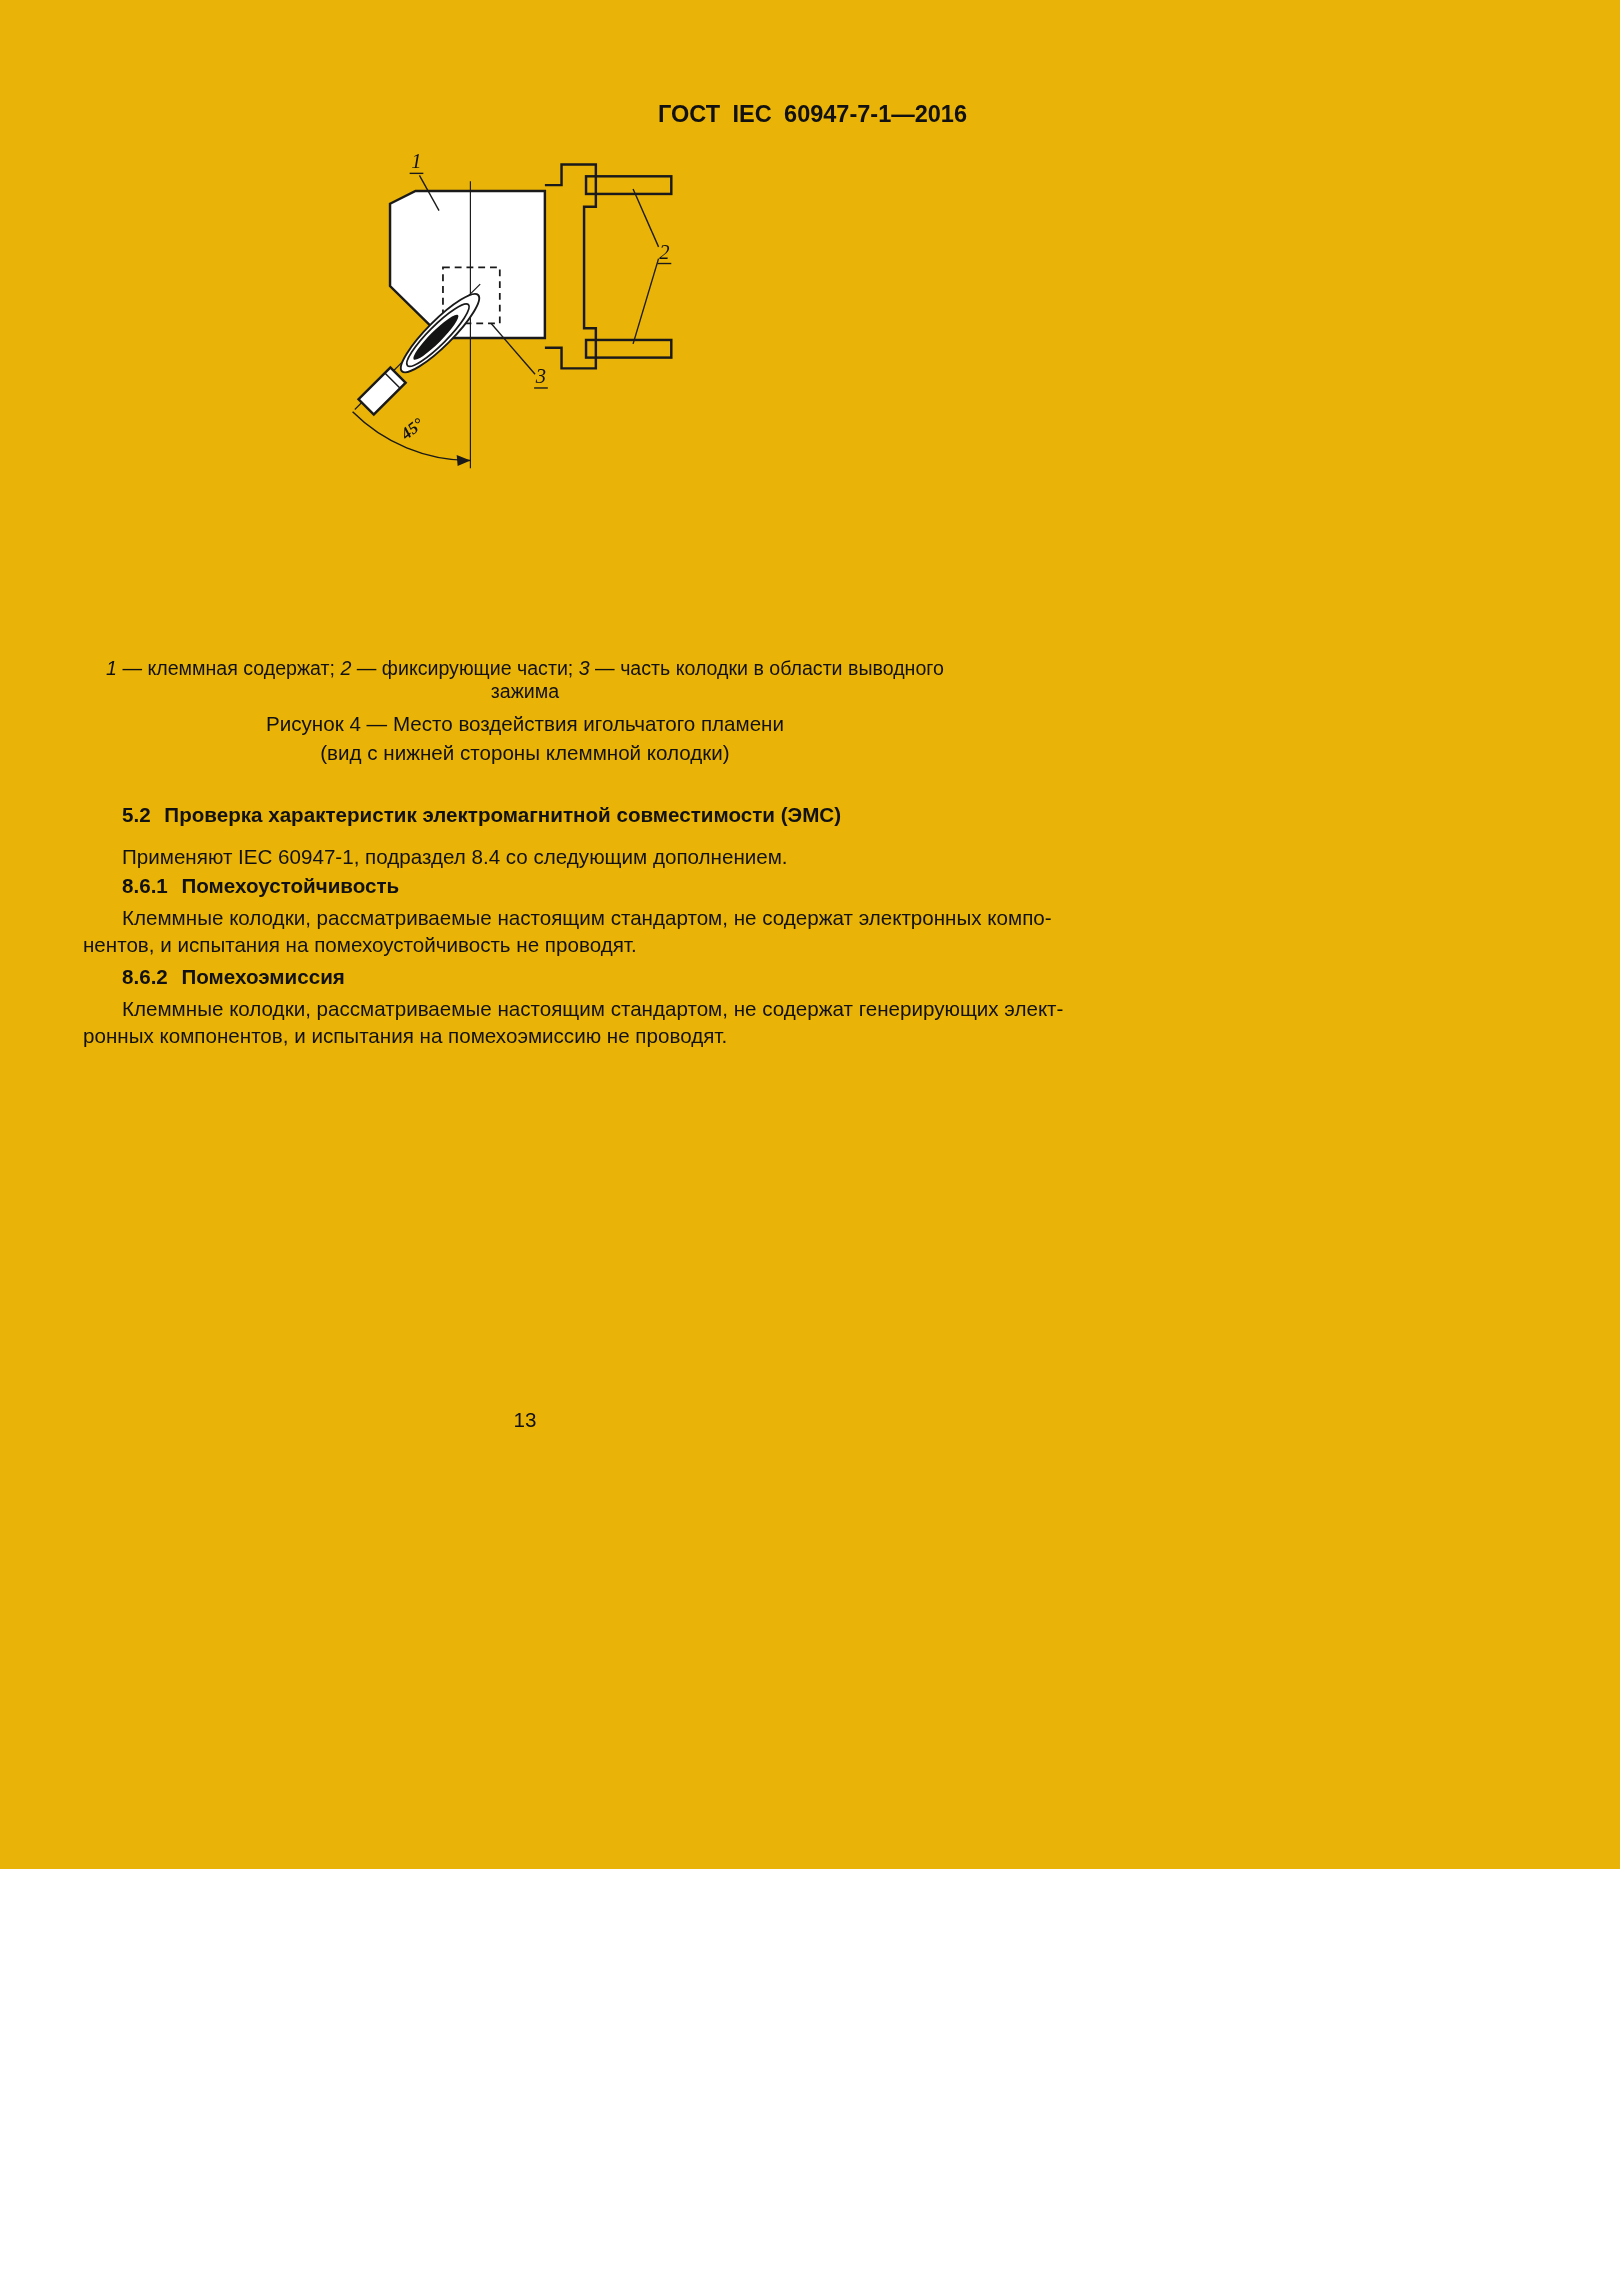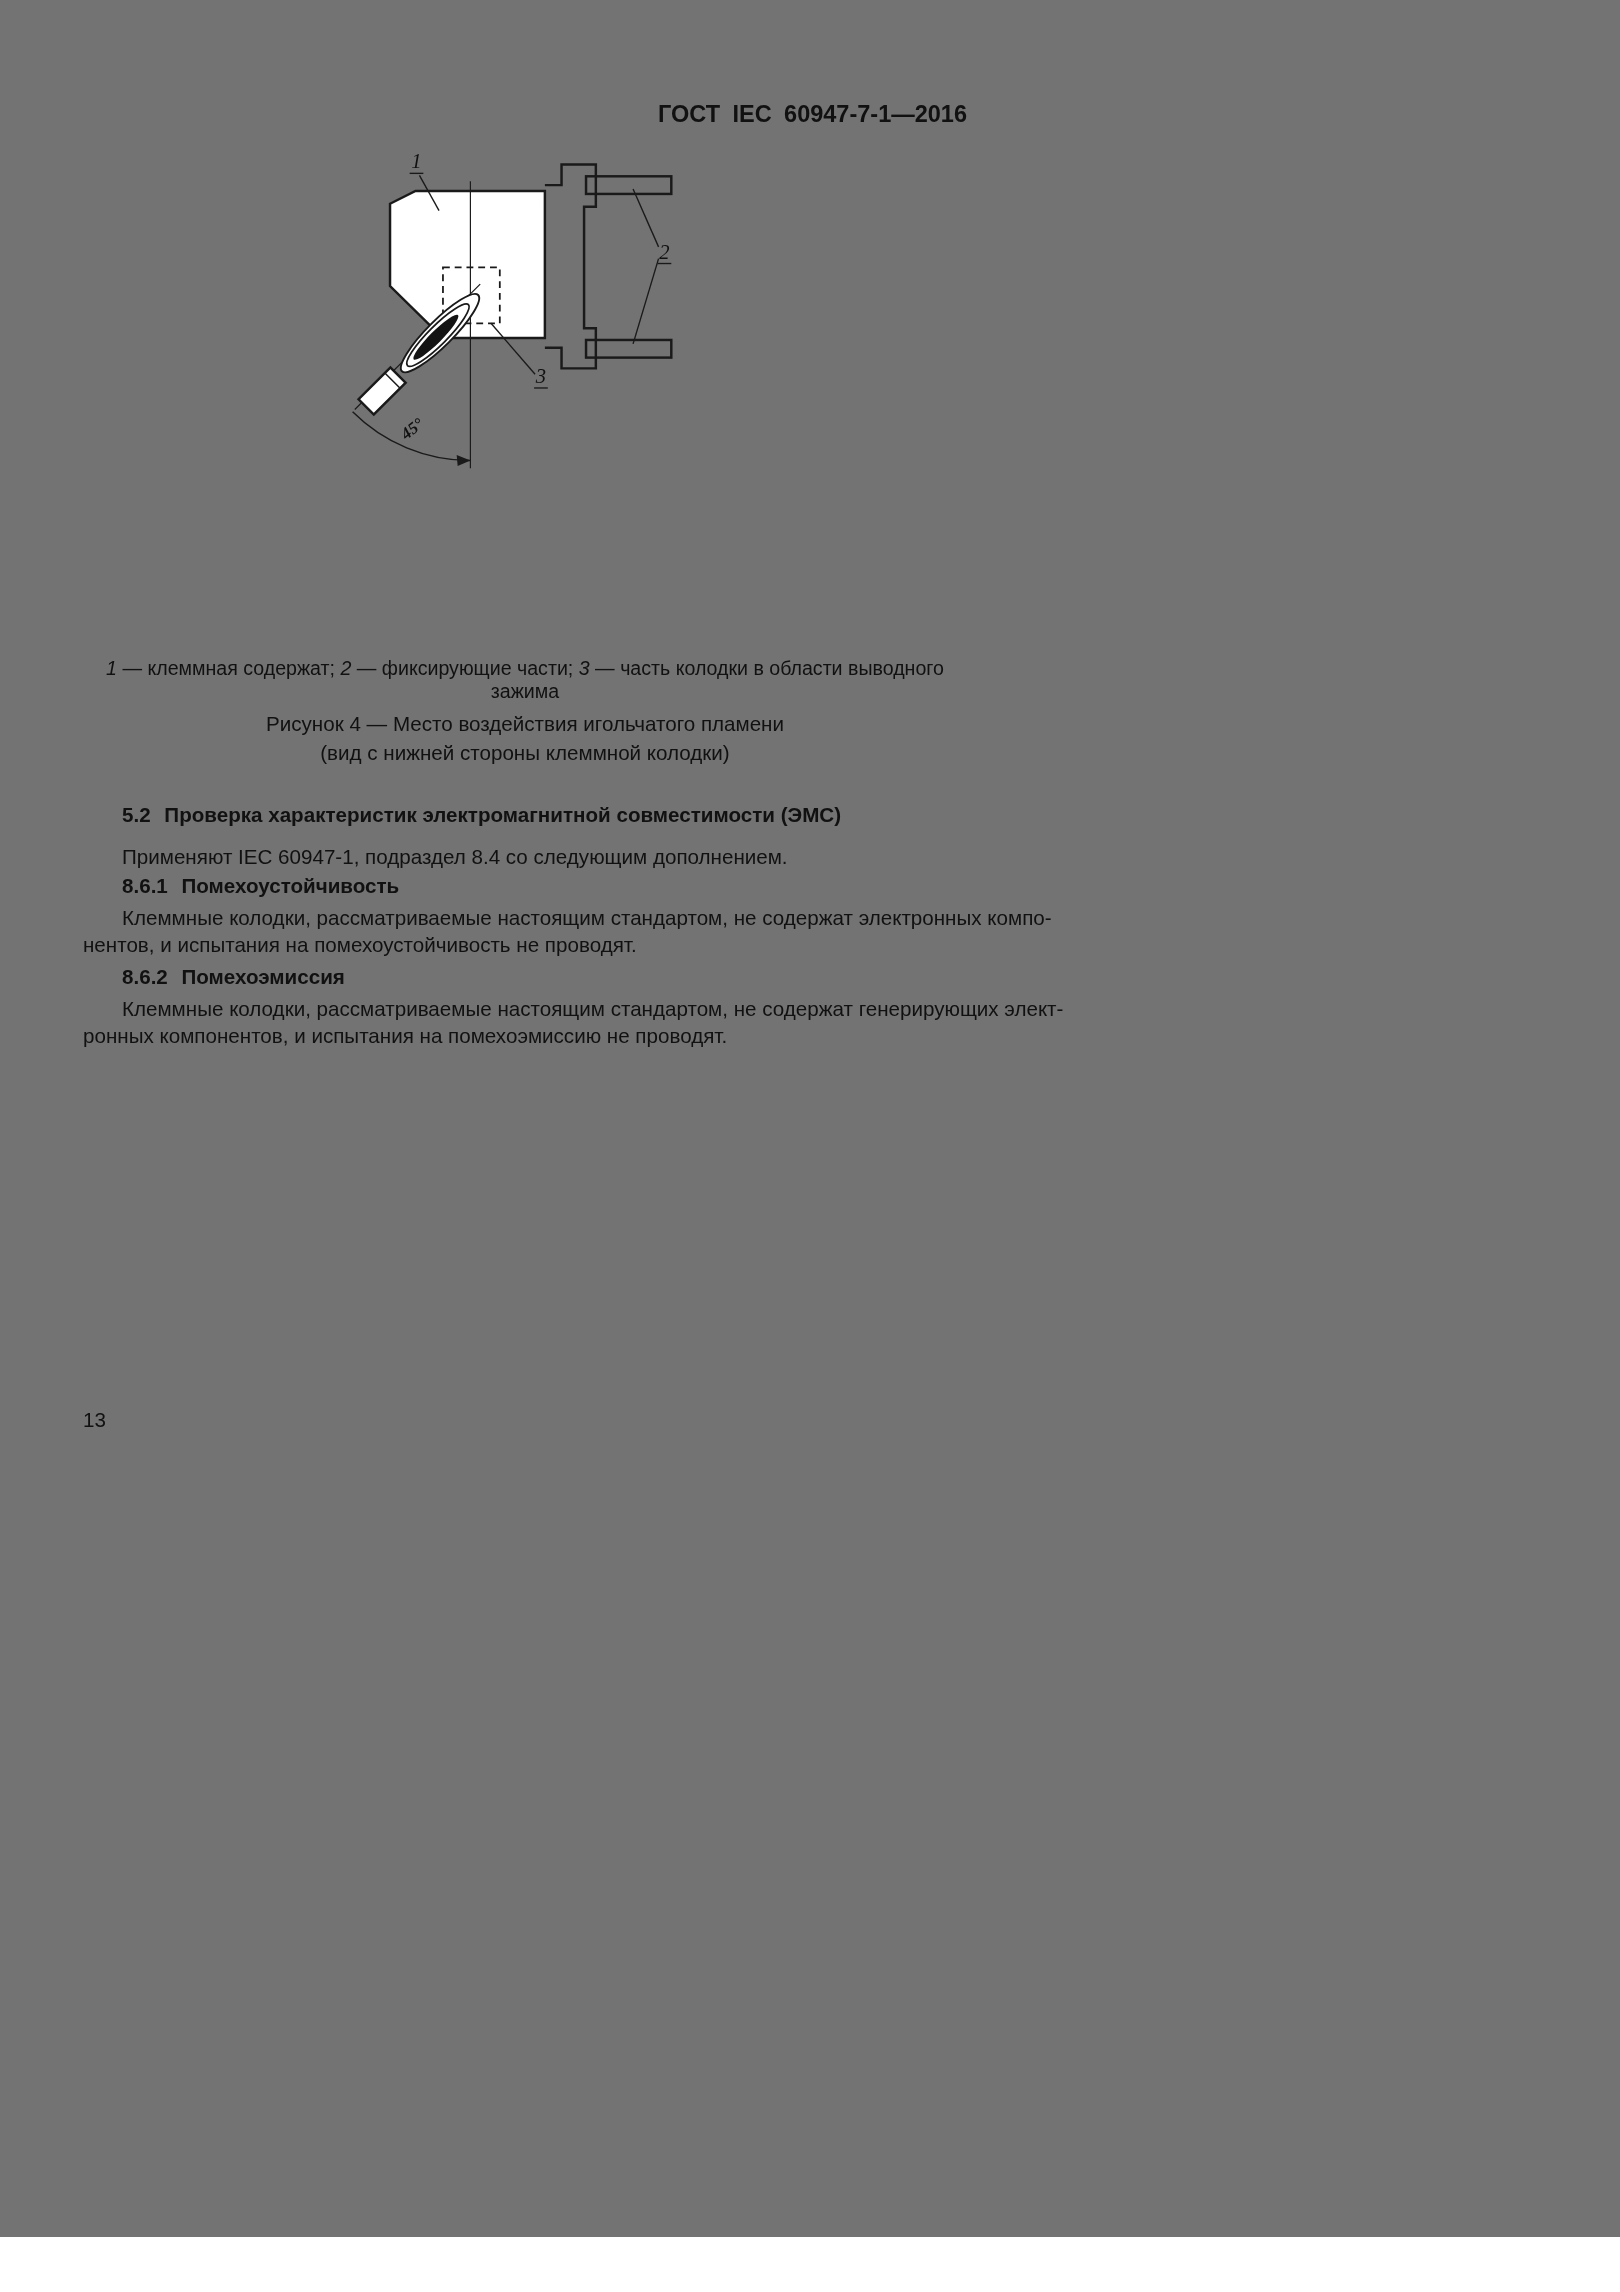--- a/index.html
+++ b/index.html
@@ -1,20 +1,20 @@
 <!DOCTYPE html>
 <html><head>
 <meta charset="utf-8">
 <style>
   html,body{margin:0;padding:0;background:#ffffff;}
   .page{
     position:relative;
     width:1620px;
-    height:2237px;
-    background:#737373;
+    height:1869px;
+    background:#eab308;
     font-family:"Liberation Sans", sans-serif;
     color:#111;
     overflow:hidden;
   }
   .doc-header{
     position:absolute;
     left:83px; top:101px;
     width:884px;
     text-align:right;
     font-size:23.5px;
@@ -78,21 +78,21 @@
   .para{margin:0;}
   .para-line{white-space:nowrap;}
   .para-line.first{padding-left:39px;}
   .mt16{margin-top:15.7px;}
   .mt7{margin-top:2px;}
   .mt6{margin-top:5.9px;}
   .page-number{
     position:absolute;
     left:83px; top:1408px;
     width:884px;
-    text-align:left;
+    text-align:center;
     font-size:20.6px;
     color:#111;
   }
 </style>
 </head>
 <body>
 
 <div class="page">
 
   <div class="doc-header">ГОСТ IEC 60947-7-1—2016</div>

